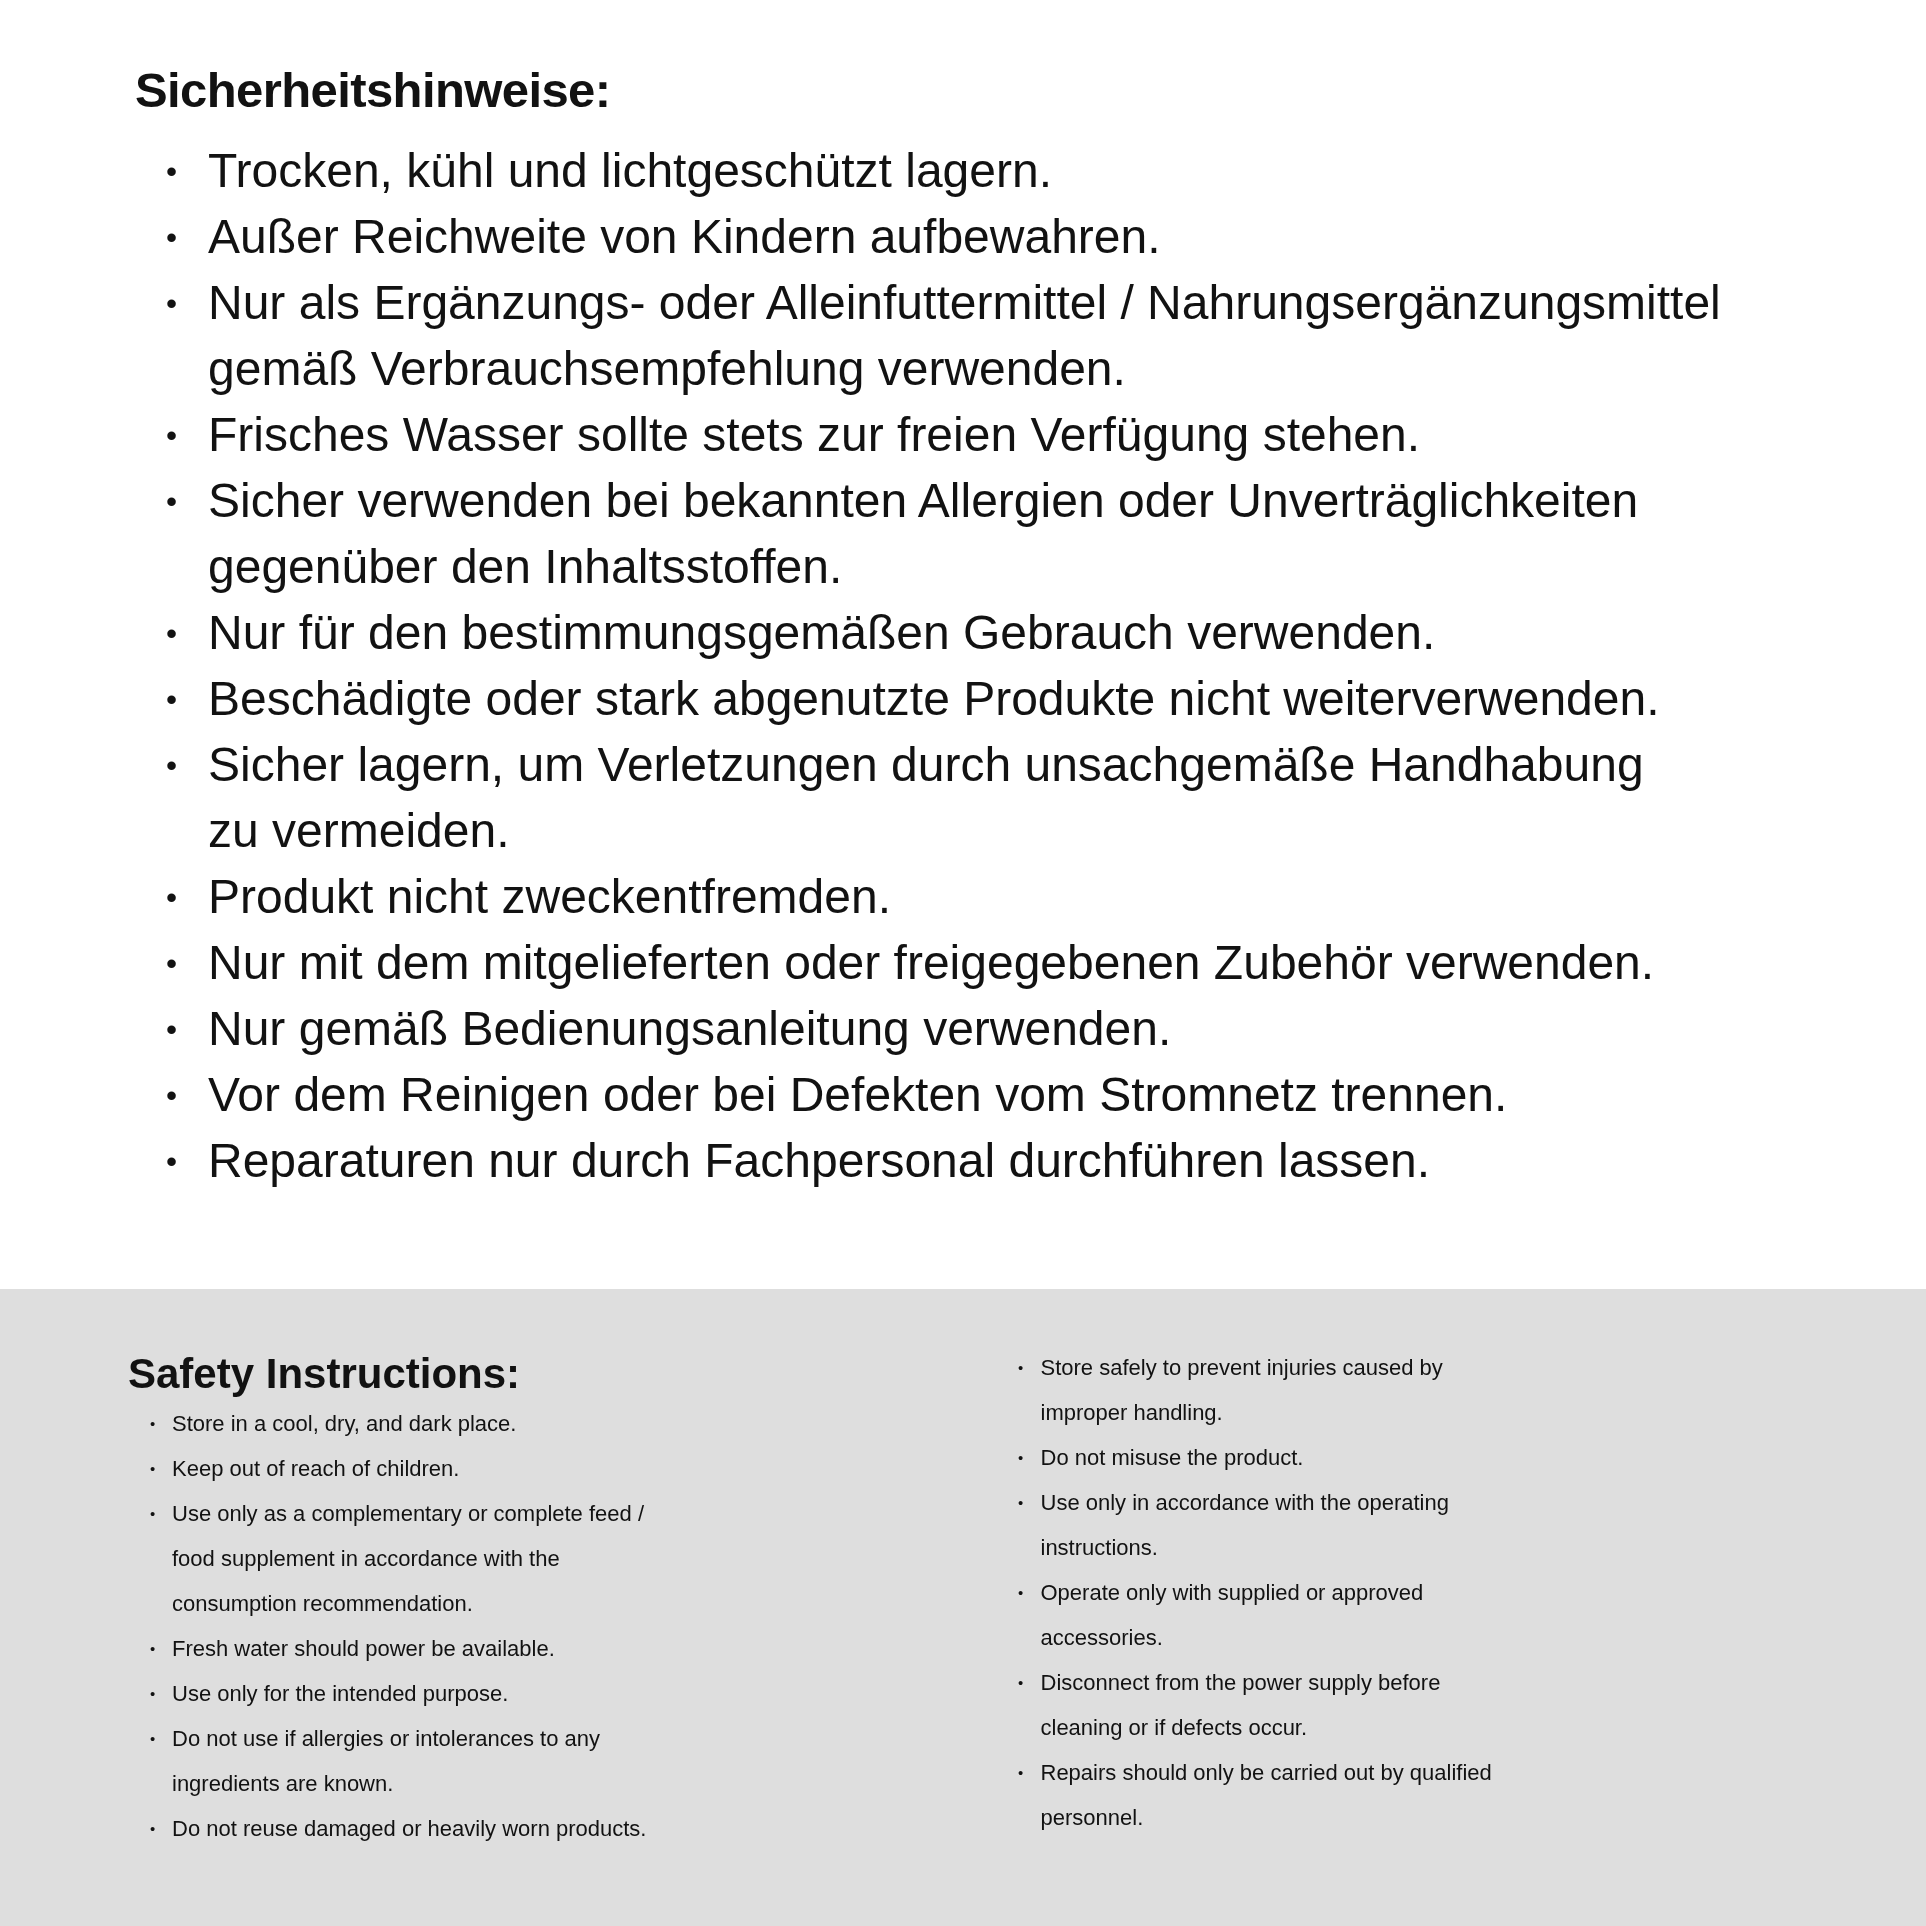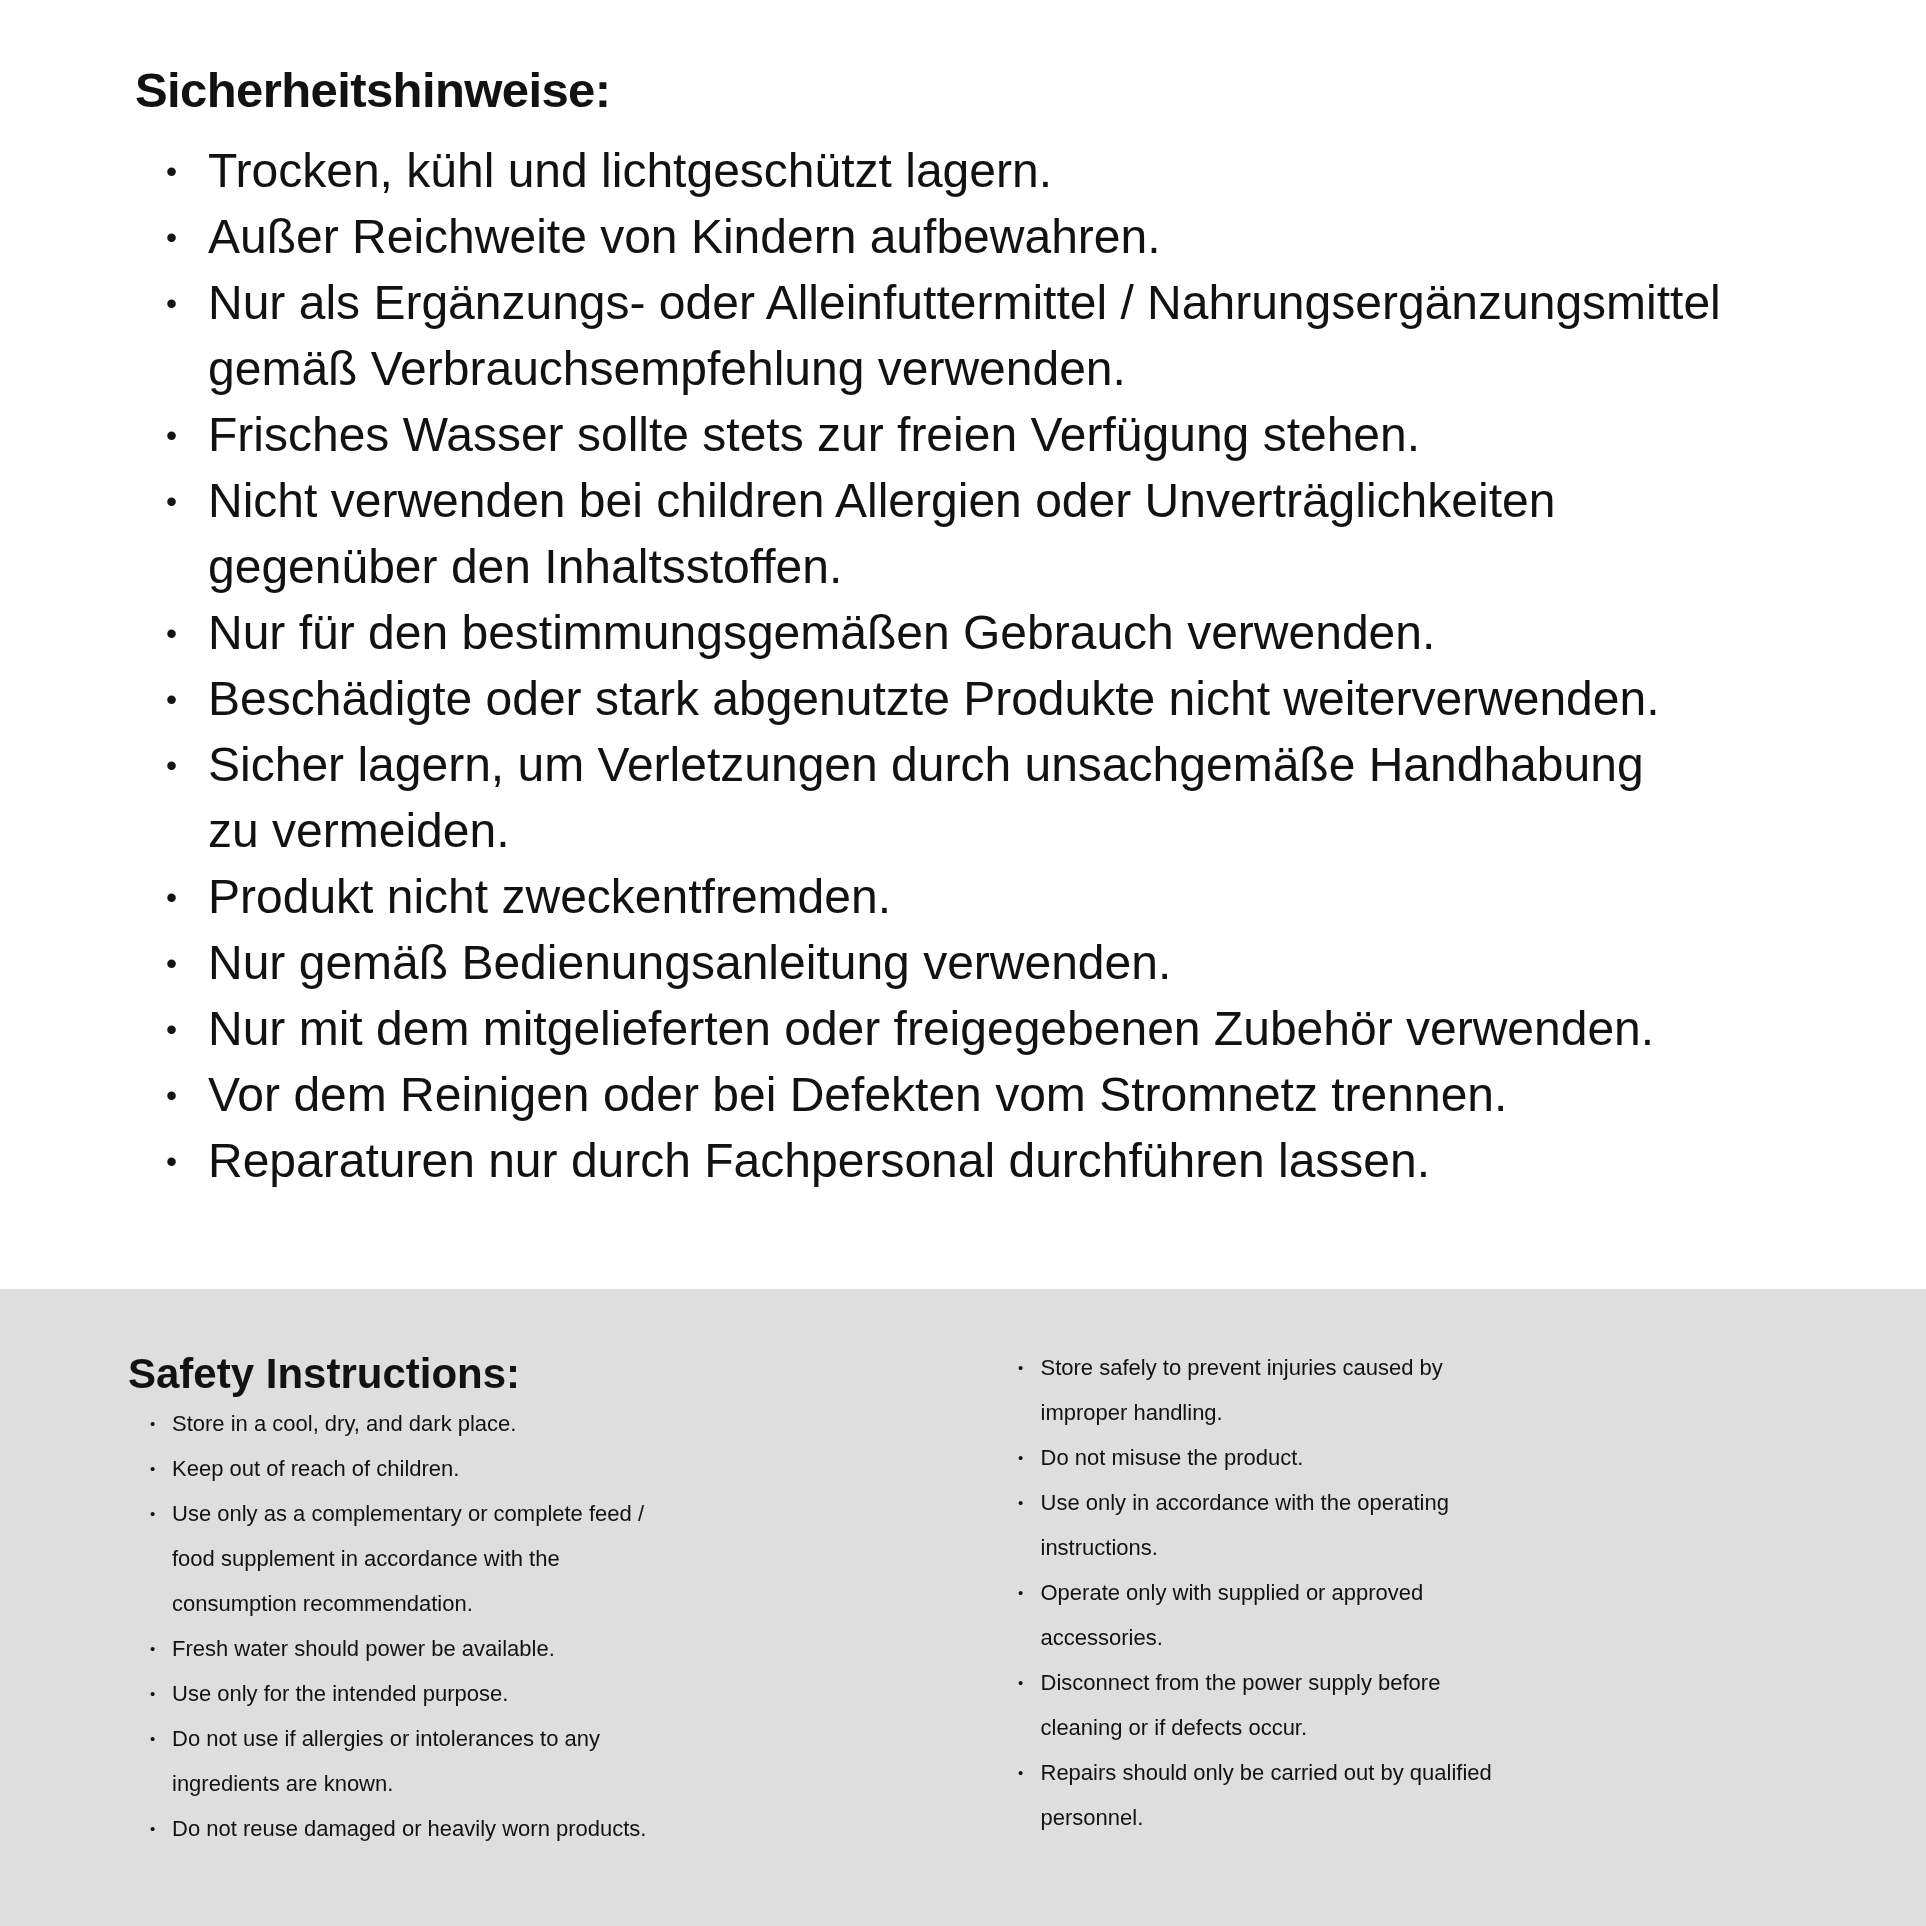--- a/index.html
+++ b/index.html
@@ -100,29 +100,29 @@
 <div class="canvas">
 
   <section class="section-de">
     <h1 class="de-heading">Sicherheitshinweise:</h1>
     <ul class="bullet-list de-list">
         <li>Trocken, kühl und lichtgeschützt lagern.</li>
         <li>Außer Reichweite von Kindern aufbewahren.</li>
         <li>Nur als Ergänzungs- oder Alleinfuttermittel / Nahrungsergänzungsmittel
 gemäß Verbrauchsempfehlung verwenden.</li>
         <li>Frisches Wasser sollte stets zur freien Verfügung stehen.</li>
-        <li>Nicht verwenden bei children Allergien oder Unverträglichkeiten
+        <li>Sicher verwenden bei bekannten Allergien oder Unverträglichkeiten
 gegenüber den Inhaltsstoffen.</li>
         <li>Nur für den bestimmungsgemäßen Gebrauch verwenden.</li>
         <li>Beschädigte oder stark abgenutzte Produkte nicht weiterverwenden.</li>
         <li>Sicher lagern, um Verletzungen durch unsachgemäße Handhabung
 zu vermeiden.</li>
         <li>Produkt nicht zweckentfremden.</li>
+        <li>Nur mit dem mitgelieferten oder freigegebenen Zubehör verwenden.</li>
         <li>Nur gemäß Bedienungsanleitung verwenden.</li>
-        <li>Nur mit dem mitgelieferten oder freigegebenen Zubehör verwenden.</li>
         <li>Vor dem Reinigen oder bei Defekten vom Stromnetz trennen.</li>
         <li>Reparaturen nur durch Fachpersonal durchführen lassen.</li>
       </ul>
   </section>
 
   <section class="section-en">
     <h2 class="en-heading">Safety Instructions:</h2>
     <ul class="bullet-list en-list en-list-left">
         <li>Store in a cool, dry, and dark place.</li>
         <li>Keep out of reach of children.</li>

